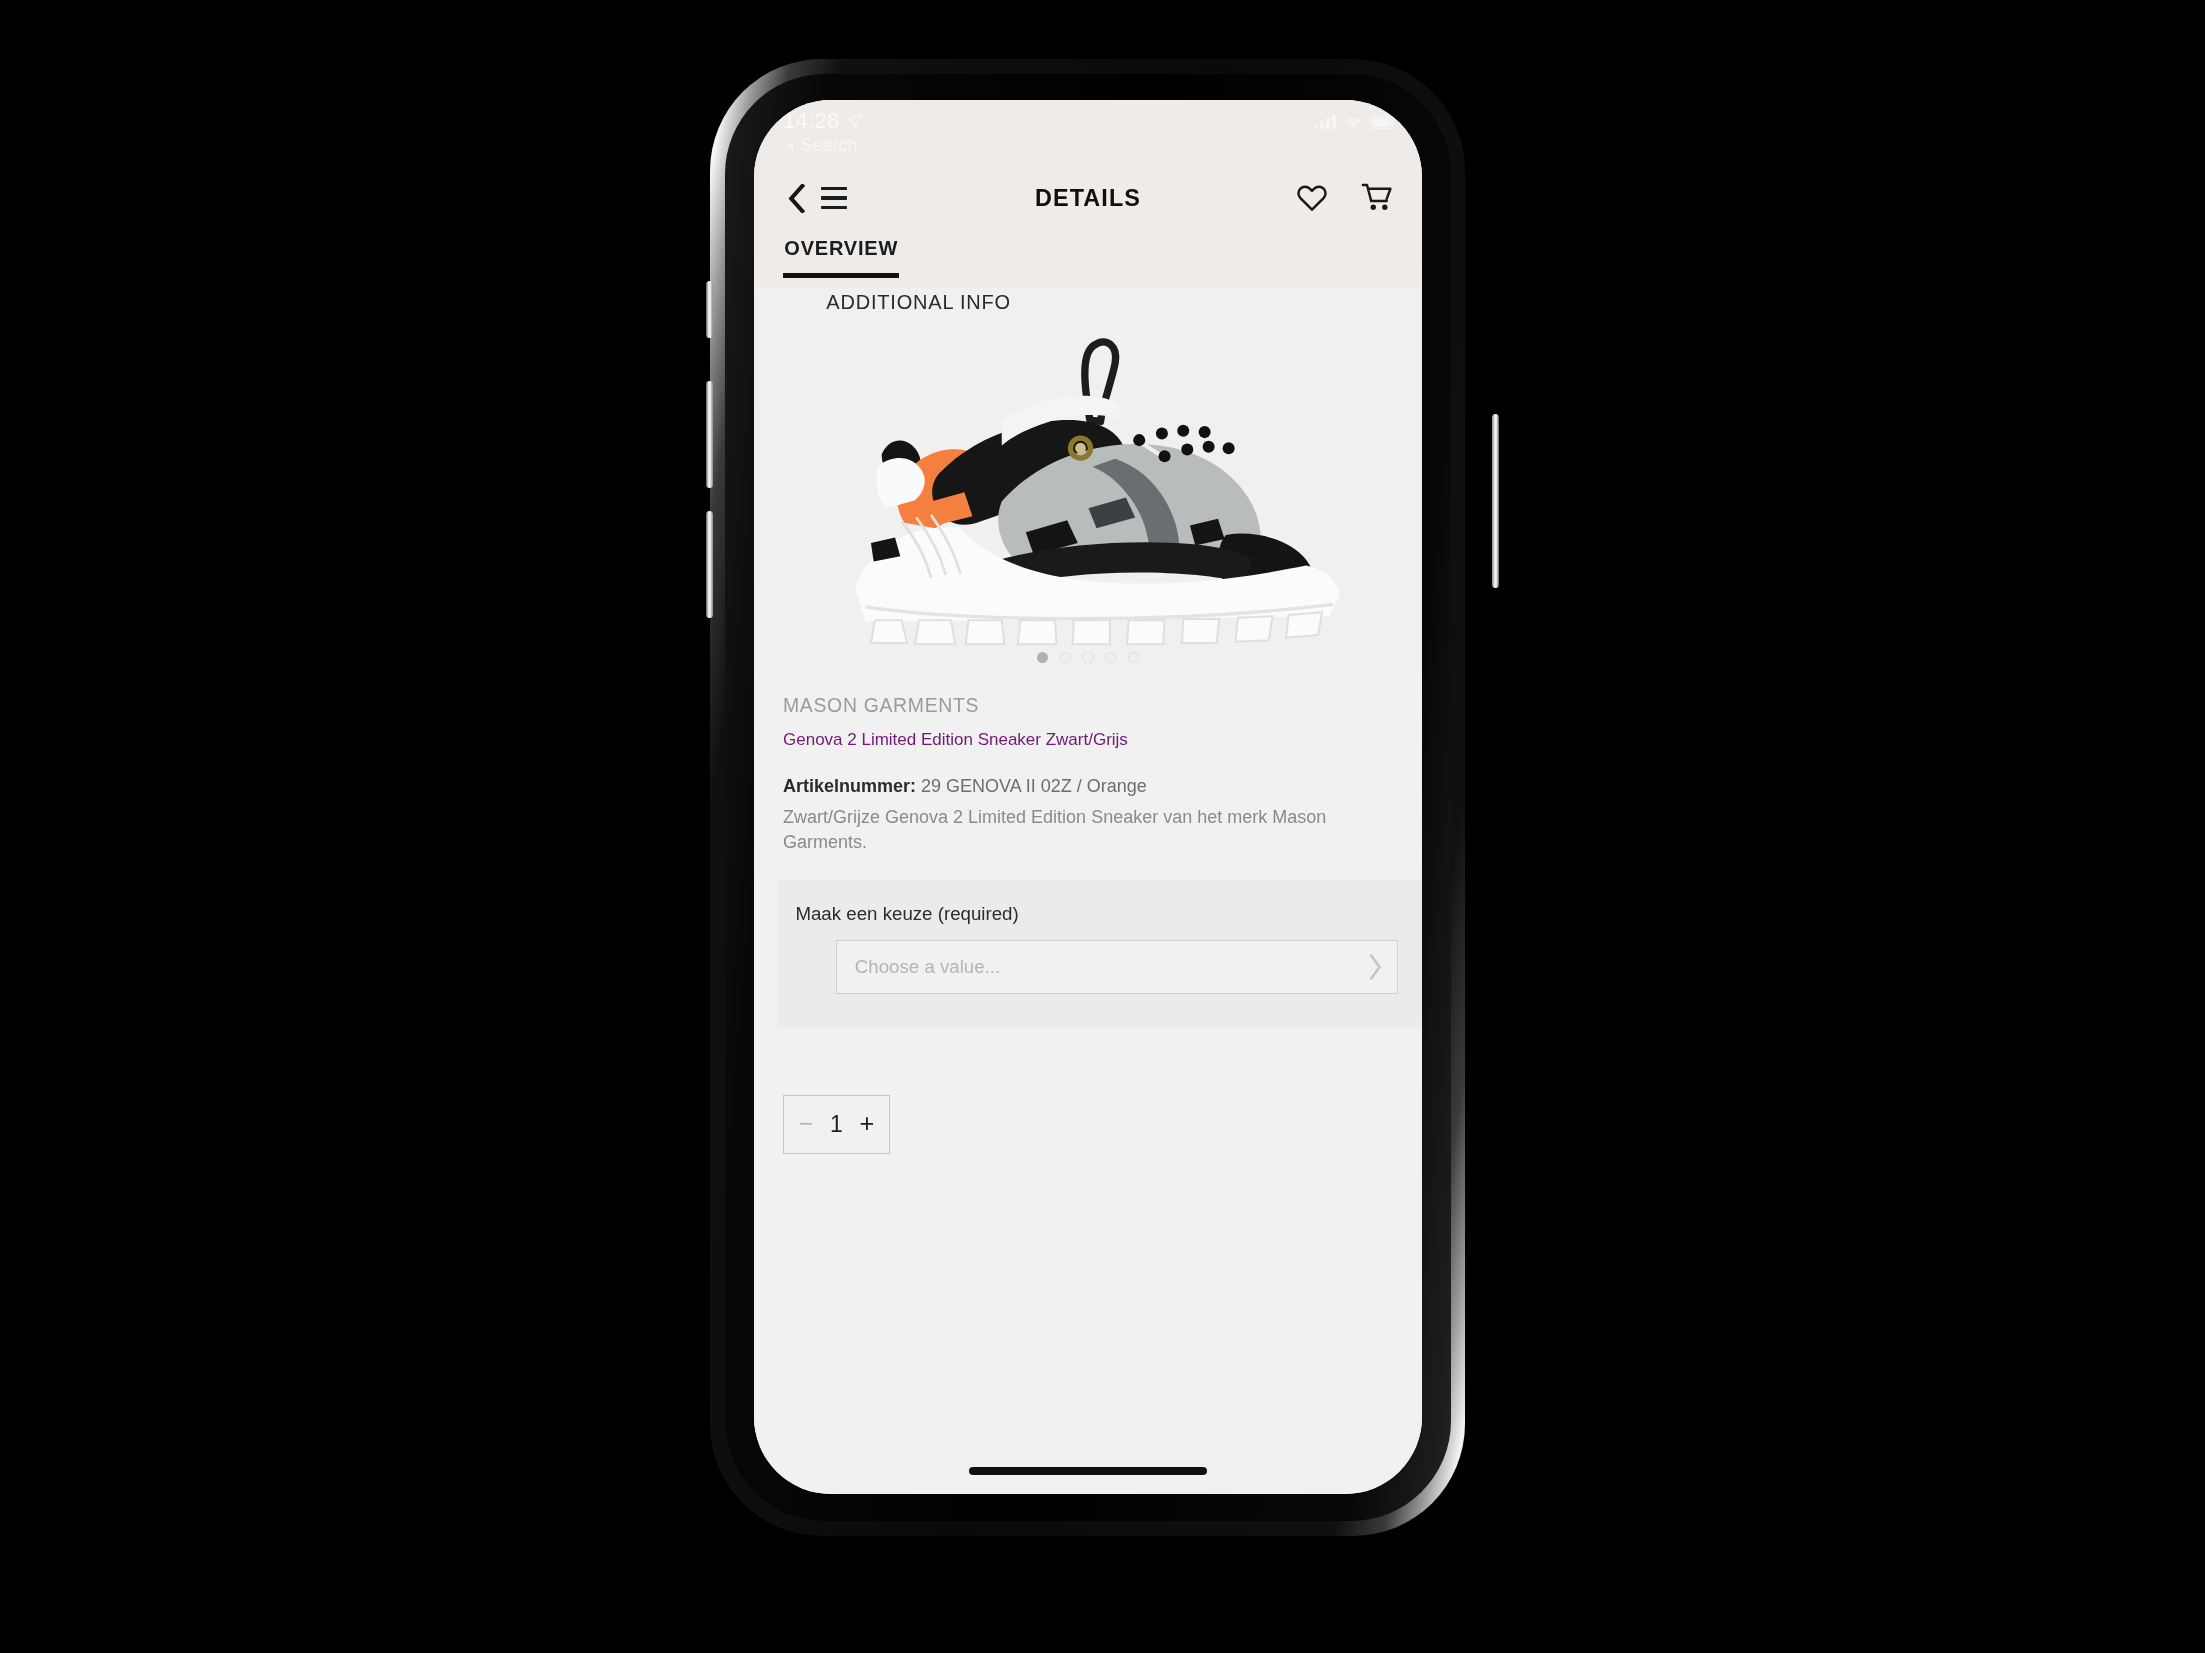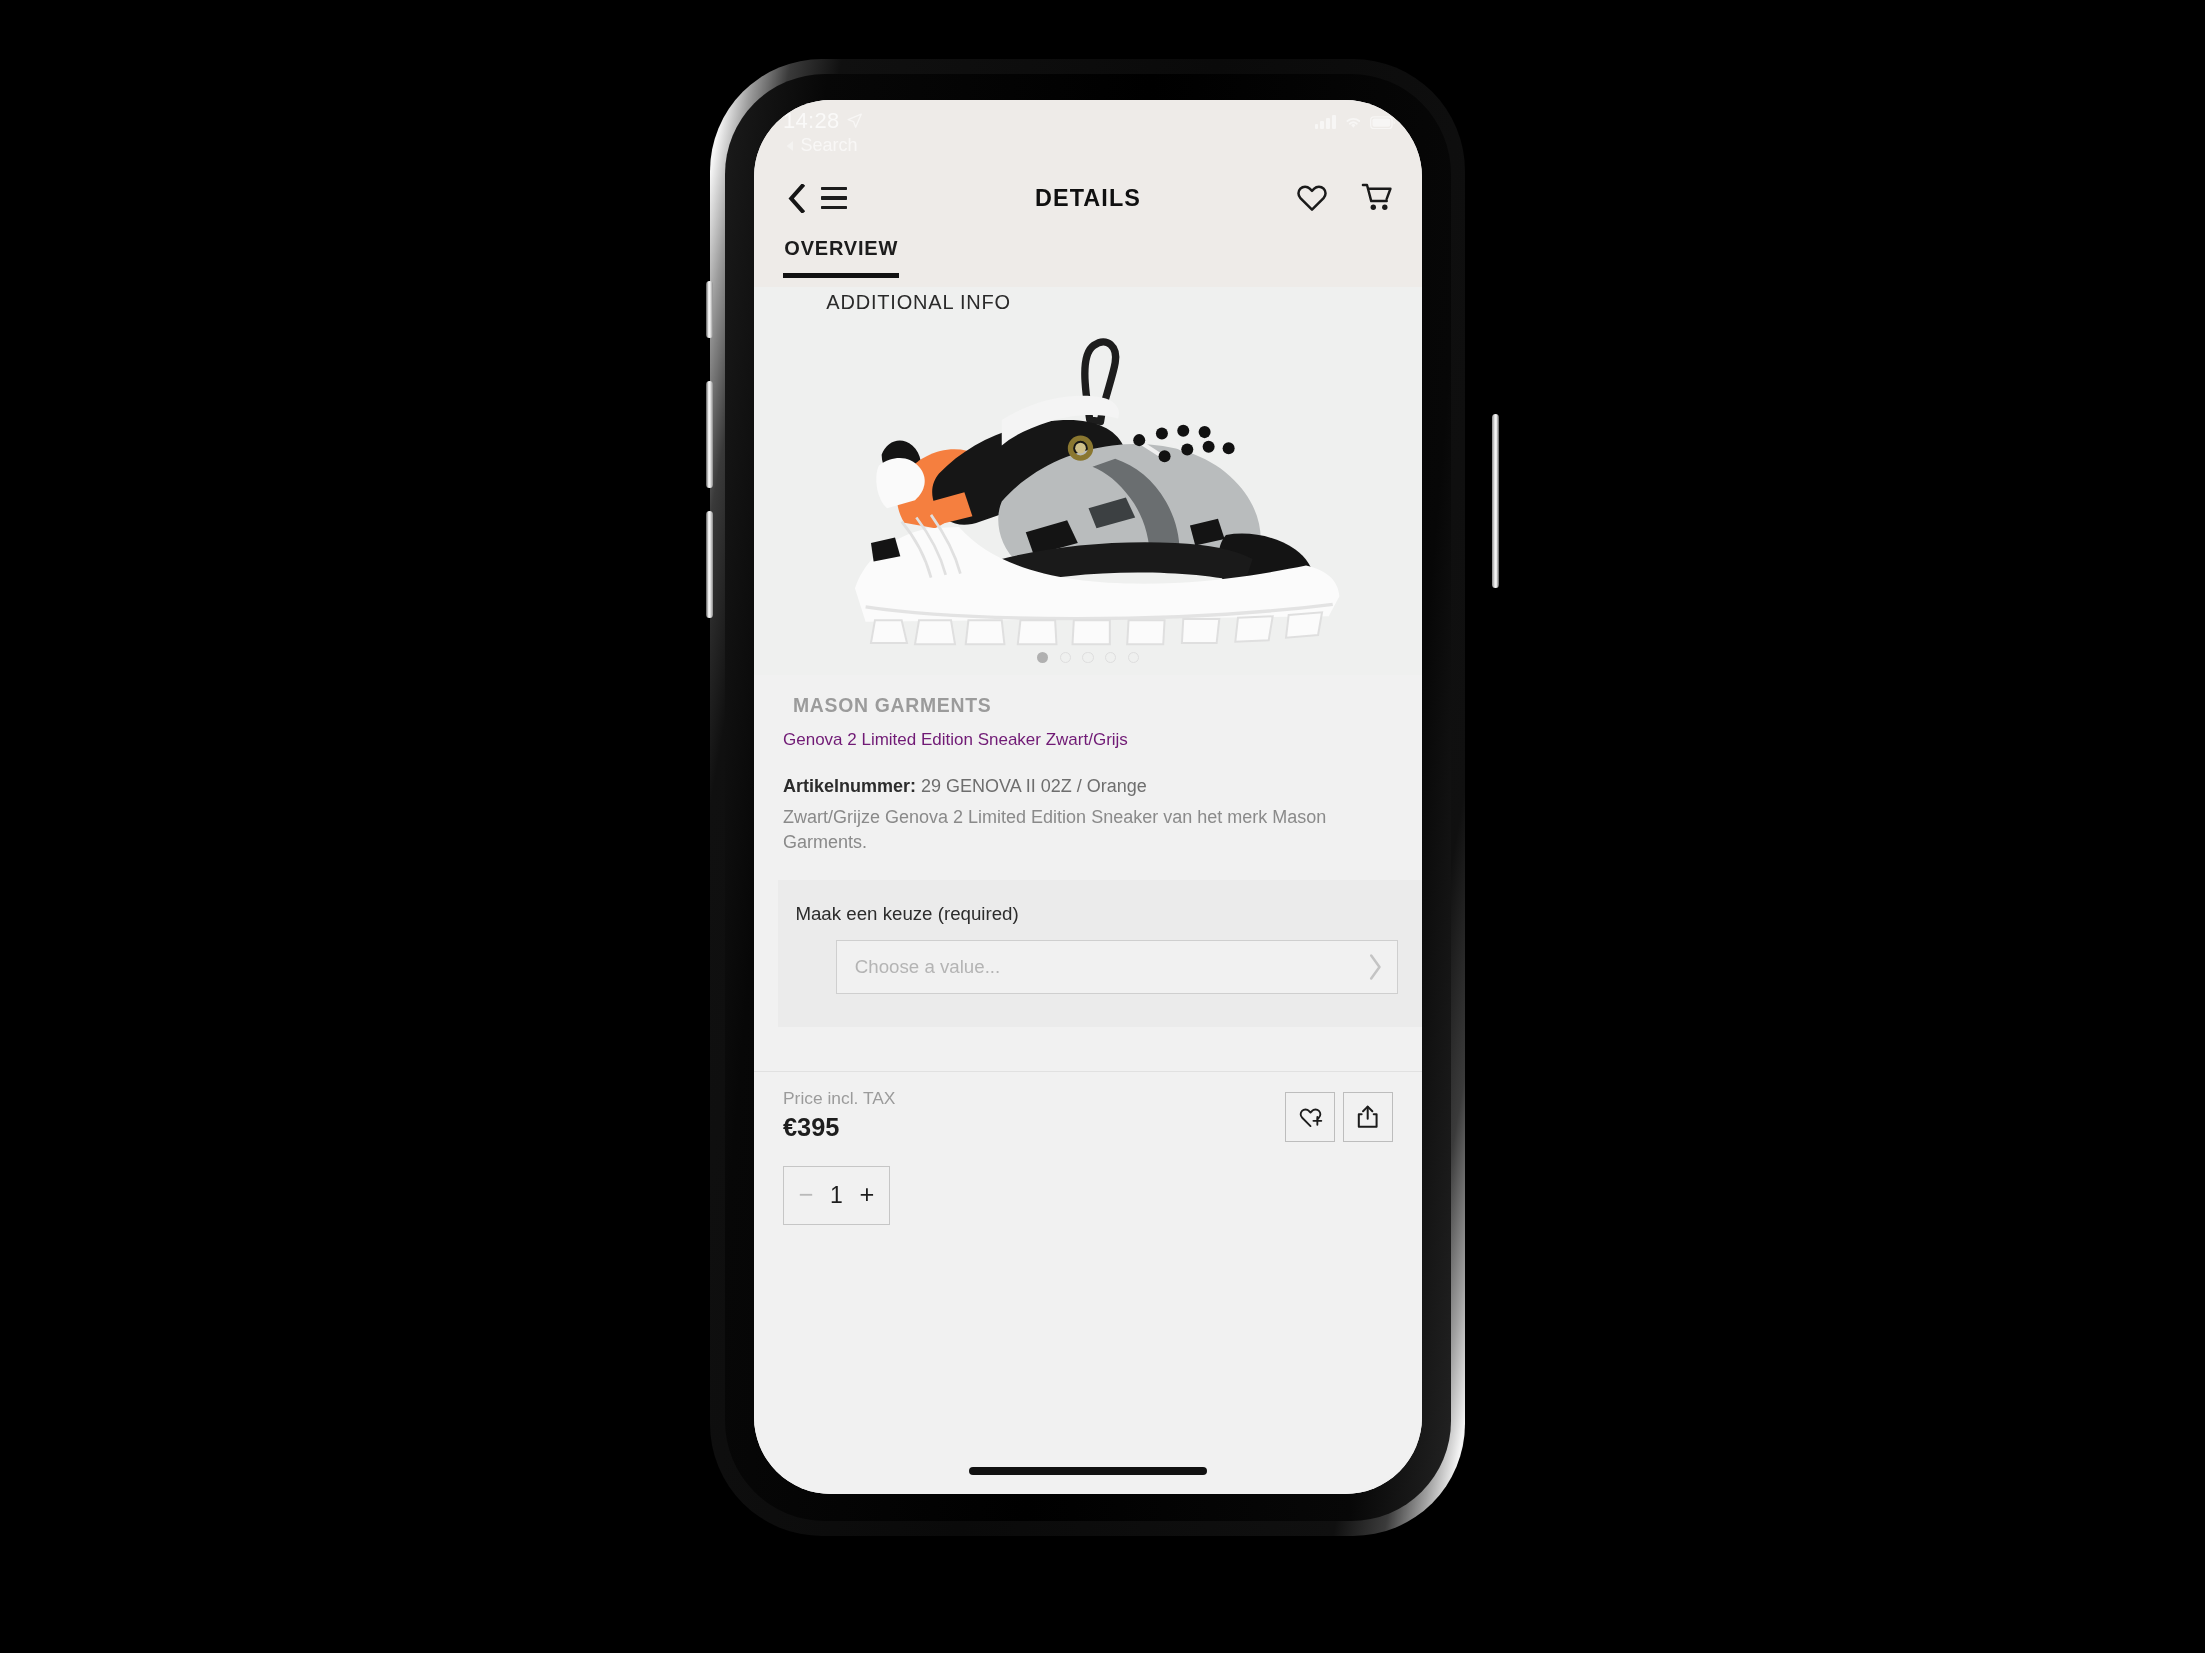--- a/index.html
+++ b/index.html
@@ -135,23 +135,22 @@
     position:absolute;left:0;right:0;bottom:12px;
     display:flex;justify-content:center;gap:11.4px;
   }
   .dot{width:11.4px;height:11.4px;border-radius:50%;box-sizing:border-box;}
   .dot.active{background:#b0b0b0;}
   .dot.idle{border:1.7px solid #dedede;background:transparent;}
 
   
   #info{padding:18.7px 29px 6.7px 29px;background:#f1f1f1;}
   #brand{
-    font-size:19.4px;font-weight:700;color:#9b9b9b;letter-spacing:0.7px;
+    font-size:19.4px;font-weight:400;color:#9b9b9b;letter-spacing:0.7px;
     margin-bottom:12px;
-    margin-left:10px;
   }
   #product-title{
     font-size:17px;font-weight:400;color:#701a75;line-height:1.24;
     margin-bottom:26px;
   }
   #sku-row{font-size:18px;color:#6e6e6e;margin-bottom:8px;}
   #sku-row b{color:#2c2c2c;font-weight:700;}
   #desc{font-size:18px;color:#8a8a8a;line-height:1.42;max-width:601px;padding-bottom:17.4px;}
 
   
@@ -414,41 +413,20 @@
         <span id="select-chevron">
           <svg width="14.7" height="27" viewBox="0 0 12 26">
             <path d="M2 2 L 10 13 L 2 24" fill="none" stroke="#c4c4c4" stroke-width="2.4" stroke-linecap="round" stroke-linejoin="round"></path>
           </svg>
         </span>
       </div>
     </div>
 
     <div id="gap-after-options"></div>
 
-    <div id="price-bar">
-      <div id="price-col">
-        <div id="price-label">Price incl. TAX</div>
-        <div id="price-value">€395</div>
-      </div>
-      <div id="price-actions">
-        <div class="sq-btn">
-          <svg width="27" height="25.4" viewBox="0 0 26 24">
-            <path d="M13 21 5 13a4.6 4.6 0 1 1 6.5-6.5L13 8l1.5-1.5A4.6 4.6 0 1 1 21 13l-1.2 1.2" fill="none" stroke="#1c1c1c" stroke-width="1.8" stroke-linecap="round" stroke-linejoin="round"></path>
-            <path d="M19.6 12.2v7.6M15.8 16h7.6" stroke="#1c1c1c" stroke-width="1.8" stroke-linecap="round"></path>
-          </svg>
-        </div>
-        <div class="sq-btn">
-          <svg width="25.4" height="25.4" viewBox="0 0 24 24">
-            <path d="M12 2.5 V 14" fill="none" stroke="#1c1c1c" stroke-width="1.9" stroke-linecap="round"></path>
-            <path d="M7.6 6.9 12 2.5 16.4 6.9" fill="none" stroke="#1c1c1c" stroke-width="1.9" stroke-linecap="round" stroke-linejoin="round"></path>
-            <path d="M6.3 9.6H3.6v11.9h16.8V9.6h-2.7" fill="none" stroke="#1c1c1c" stroke-width="1.9" stroke-linecap="round" stroke-linejoin="round"></path>
-          </svg>
-        </div>
-      </div>
-    </div>
 
     <div id="cta-row">
       <div id="qty">
         <span id="qty-minus">−</span>
         <span id="qty-value">1</span>
         <span id="qty-plus">+</span>
       </div>
     </div>
   </div>
 

